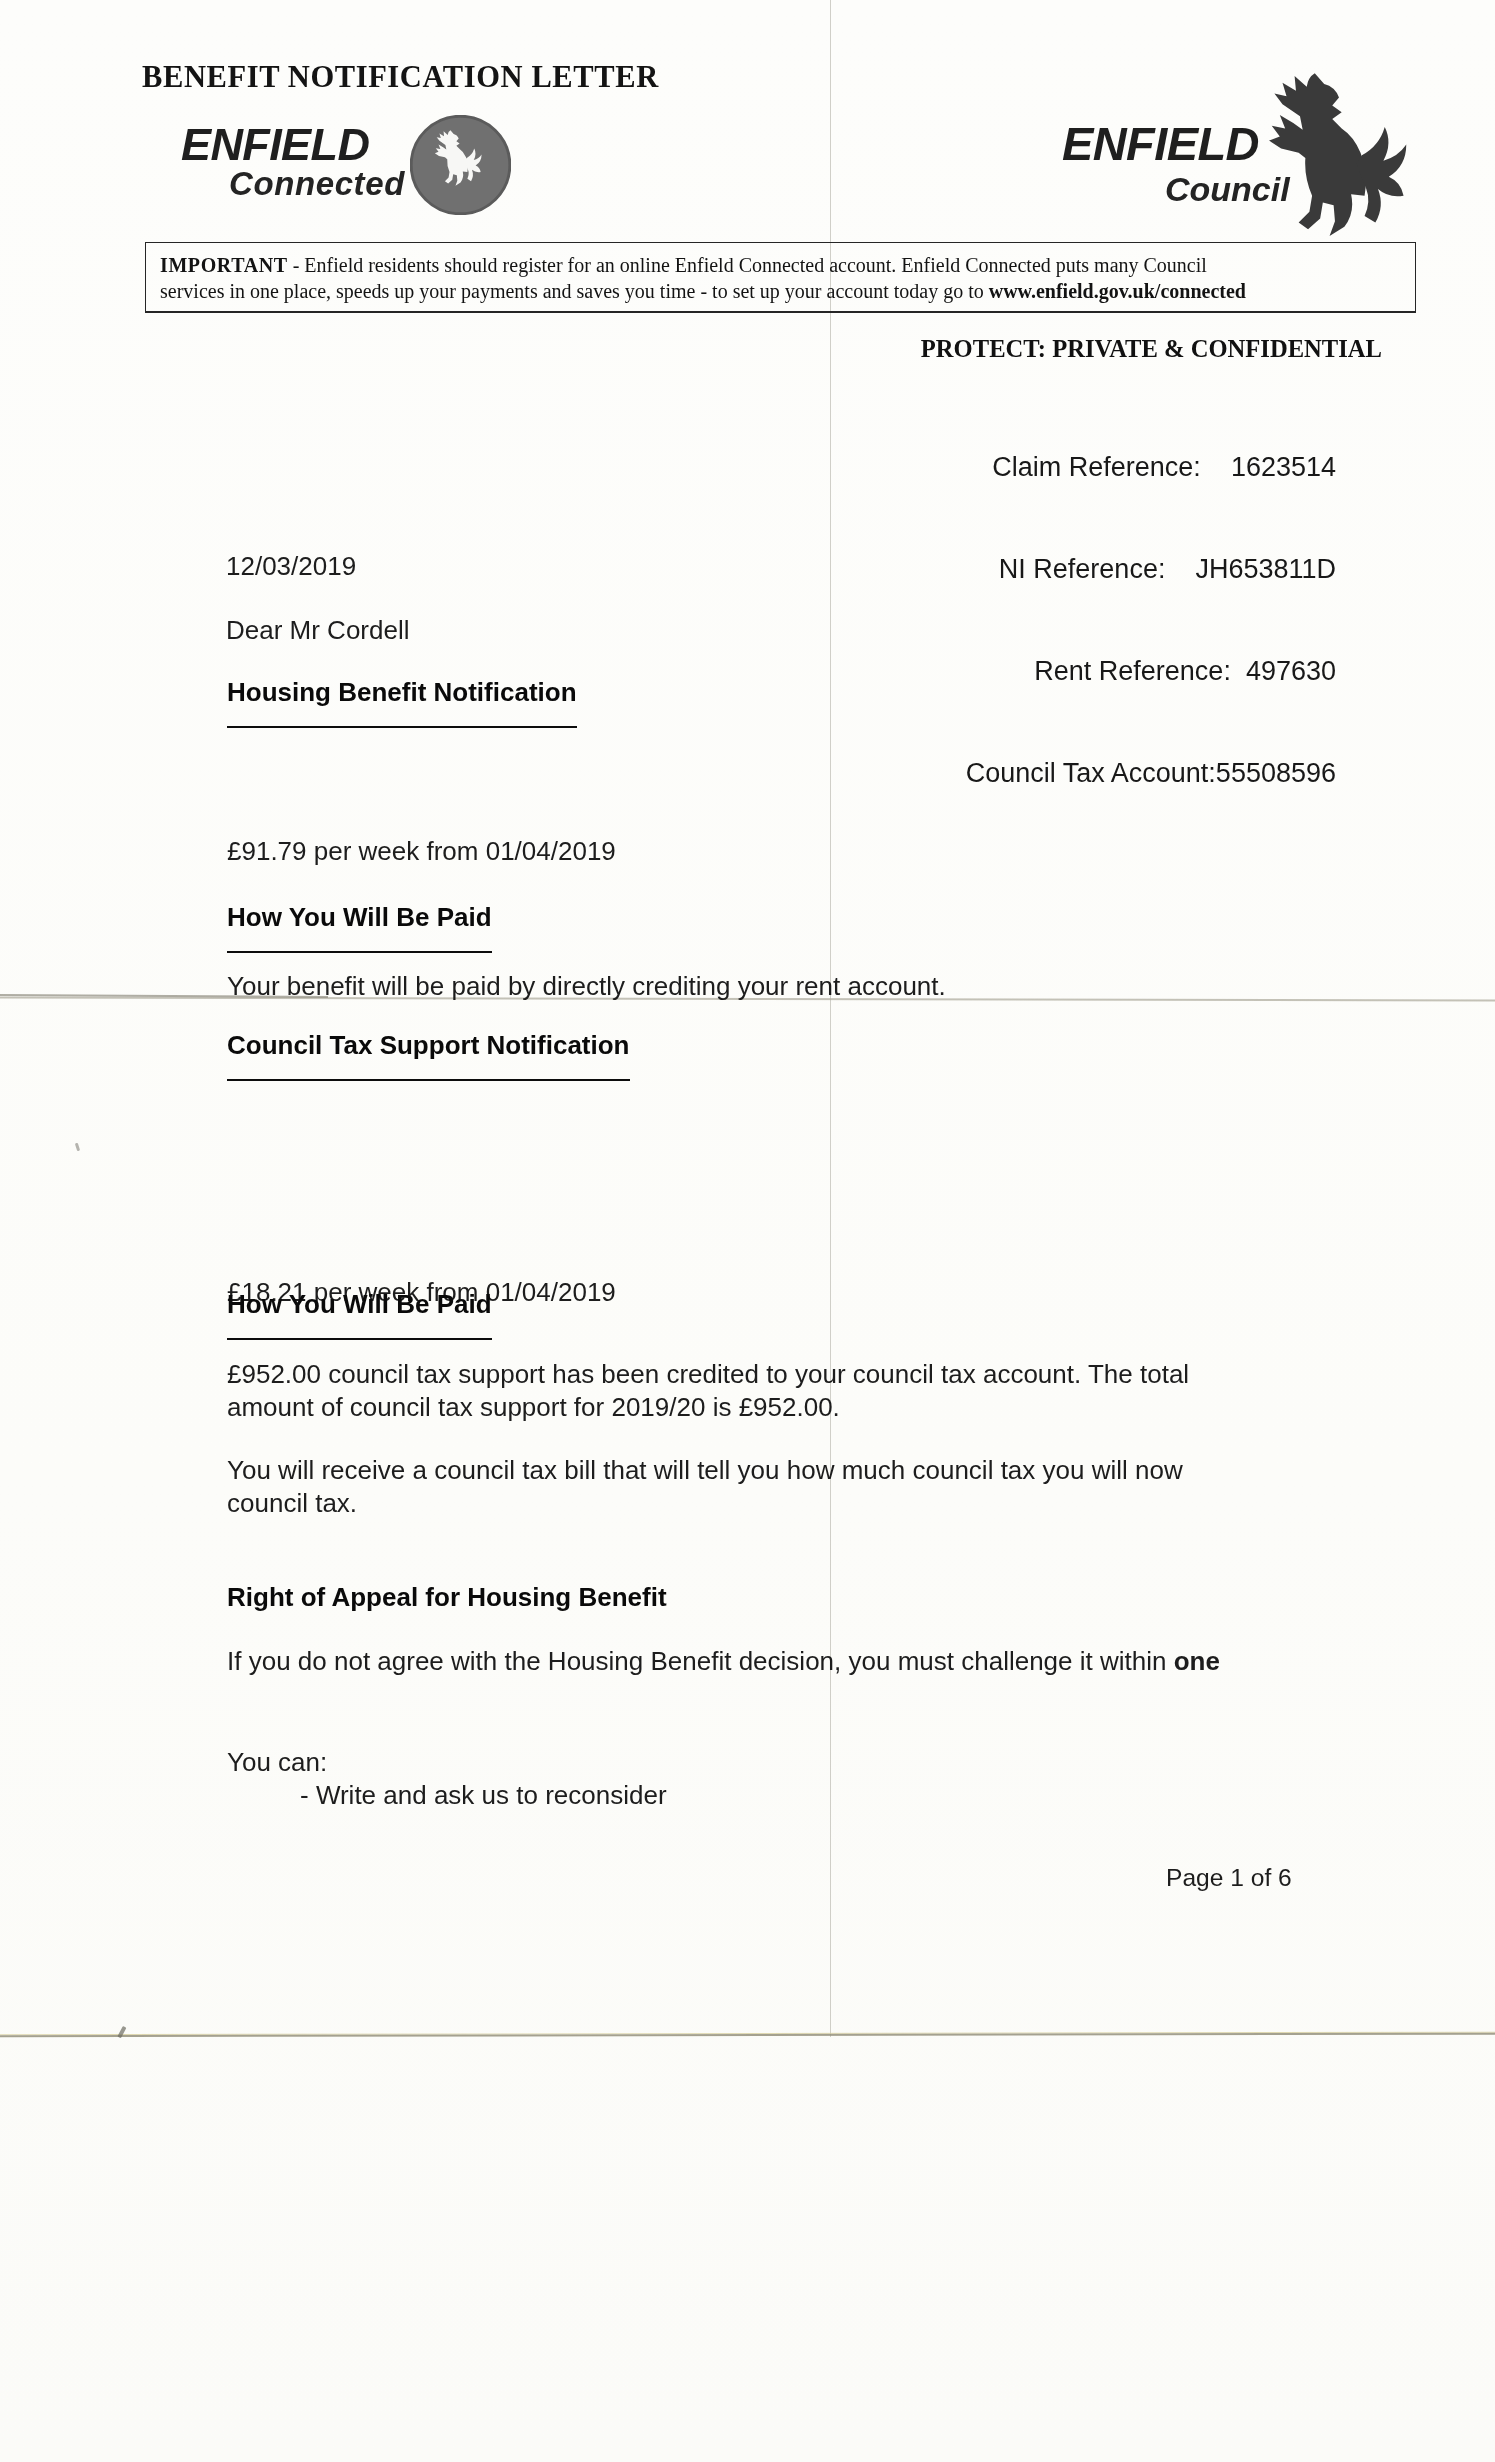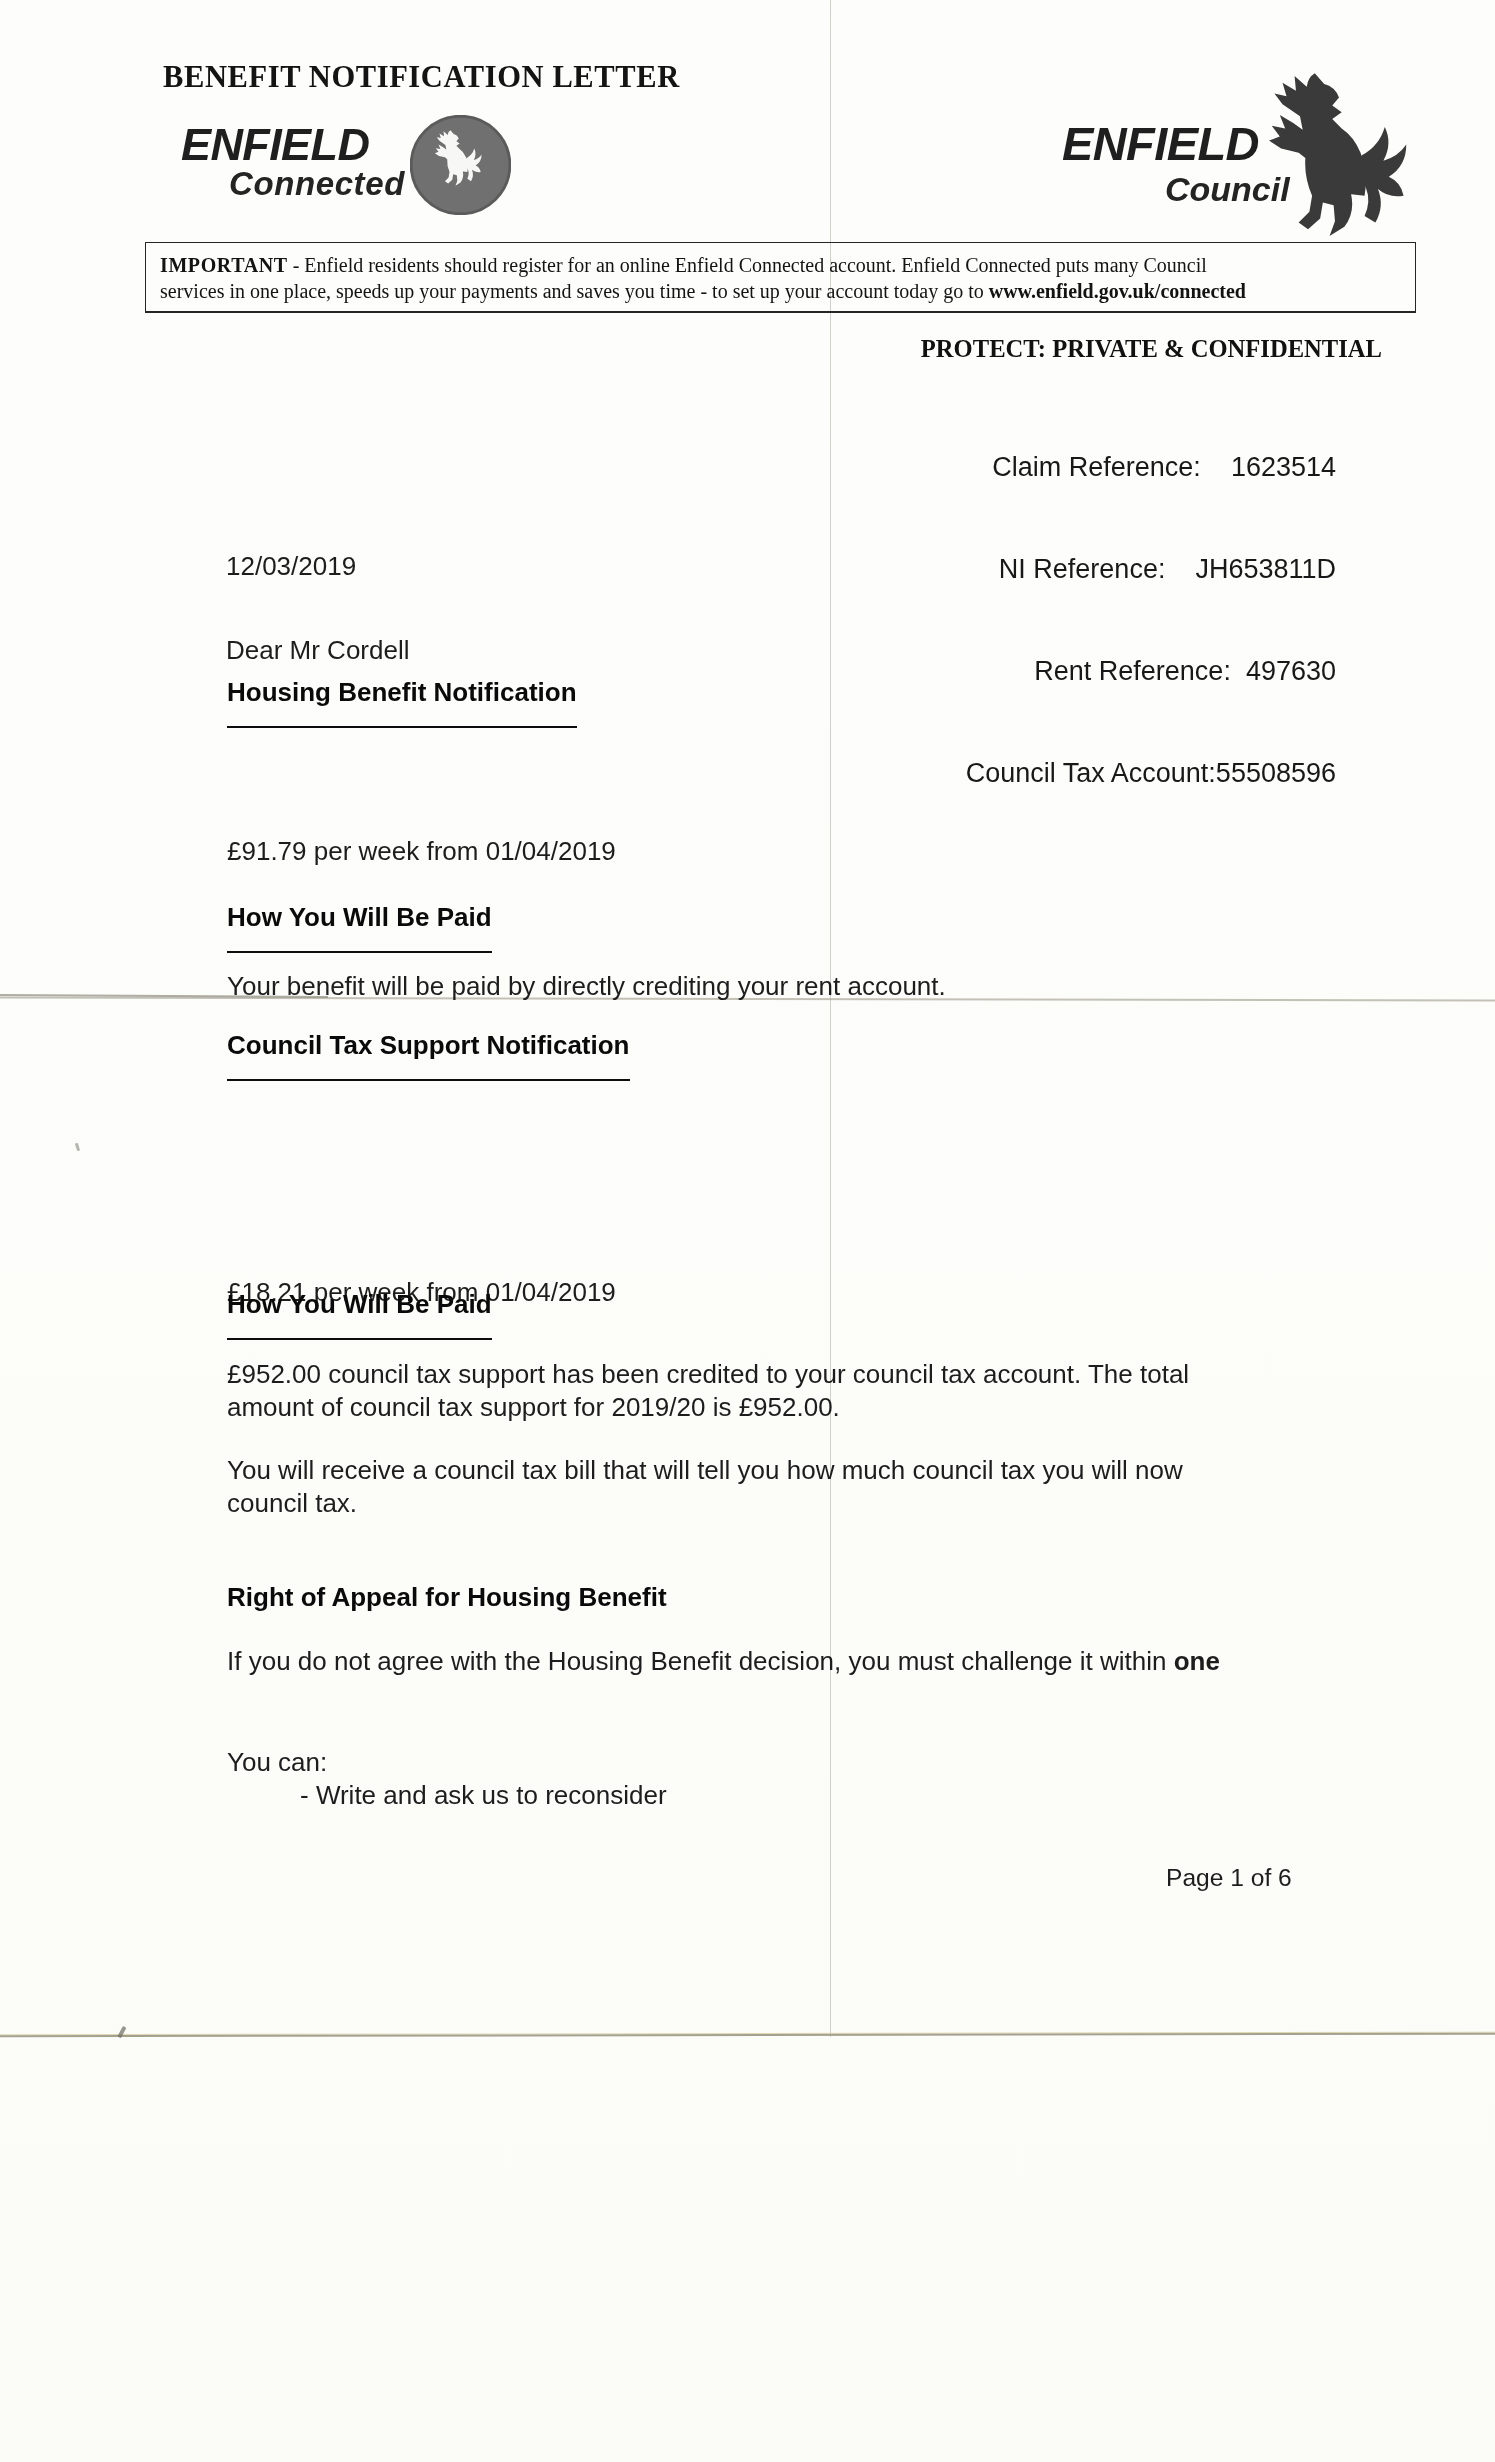--- a/index.html
+++ b/index.html
@@ -36,21 +36,21 @@
 <div class="page">
 
   <div class="abs" style="left:830px;top:0;width:1.2px;height:2037px;background:#b3b0a6;opacity:.6;"></div>
   <div class="abs crease" style="left:0;top:998px;width:1495px;height:1.8px;opacity:.7;transform:rotate(0.12deg);"></div>
   <div class="abs" style="left:0;top:995px;width:328px;height:2.3px;background:#8e8b7f;opacity:.7;transform:rotate(0.35deg);"></div>
   <div class="abs" style="left:0;top:2033px;width:1495px;height:1.2px;background:#d8d09f;opacity:.8;transform:rotate(-0.1deg);"></div>
   <div class="abs" style="left:0;top:2034px;width:1495px;height:1.8px;background:#94907e;opacity:.85;transform:rotate(-0.1deg);"></div>
   <div class="speck" style="left:120px;top:2026px;width:3.5px;height:11.7px;transform:rotate(28deg);opacity:.7;"></div>
   <div class="speck" style="left:76px;top:1143px;width:2.9px;height:8.2px;transform:rotate(-18deg);opacity:.5;"></div>
 
-  <div class="abs doc-title" style="left:163px;top:60px;">BENEFIT NOTIFICATION LETTER</div>
+  <div class="abs doc-title" style="left:142px;top:60px;">BENEFIT NOTIFICATION LETTER</div>
 
   <div class="abs" style="left:181px;top:115px;width:340px;height:106px;">
     <div class="abs wordmark" style="left:0;top:3.5px;font-size:45px;">ENFIELD</div>
     <div class="abs tagline" style="left:48px;top:50px;font-size:33px;letter-spacing:0.6px;">Connected</div>
   </div>
   <svg class="abs" style="left:410px;top:115px;" width="101" height="100" viewBox="0 0 172 170">
     <ellipse cx="86" cy="85" rx="84" ry="83" fill="#707070"></ellipse>
     <ellipse cx="86" cy="85" rx="84" ry="83" fill="none" stroke="#5b5b5b" stroke-width="5"></ellipse>
     <g transform="translate(40,22) scale(0.78)" fill="#f7f7f5">
       <path d="M37 5 L44 13 Q52 15 55 23 L50 29 L57 34 L50 39 L57 46 Q66 52 71 64 Q77 80 74 96 L64 95 Q67 109 59 119 L48 126 L52 115 L51 103 L43 101 L41 113 L32 121 L25 116 L33 108 L35 96 Q29 82 30 68 L25 64 L12 61 L3 55 L11 52 L5 44 L15 46 L11 36 L21 42 L28 47 L26 37 L13 28 L7 20 L16 22 L13 12 L23 18 L22 7 L31 15 Q32 8 37 5 Z"></path>
@@ -78,21 +78,21 @@
 
 
   <div class="abs refs" style="top:382px;right:159px;">
     <div>Claim Reference:    1623514</div>
     <div>NI Reference:    JH653811D</div>
     <div>Rent Reference:  497630</div>
     <div>Council Tax Account:55508596</div>
   </div>
 
   <div class="abs t" style="left:226px;top:550px;">12/03/2019</div>
-  <div class="abs t" style="left:226px;top:614px;margin-top:20px;">Dear Mr Cordell</div>
+  <div class="abs t" style="left:226px;top:614px;">Dear Mr Cordell</div>
 
   <div class="abs" style="left:227px;top:678px;">
     <span class="h hu">Housing Benefit Notification</span>
   </div>
   <div class="abs t" style="left:227px;top:835px;">£91.79 per week from 01/04/2019</div>
 
   <div class="abs" style="left:227px;top:903px;">
     <span class="h hu">How You Will Be Paid</span>
   </div>
   <div class="abs t" style="left:227px;top:970px;">Your benefit will be paid by directly crediting your rent account.</div>

